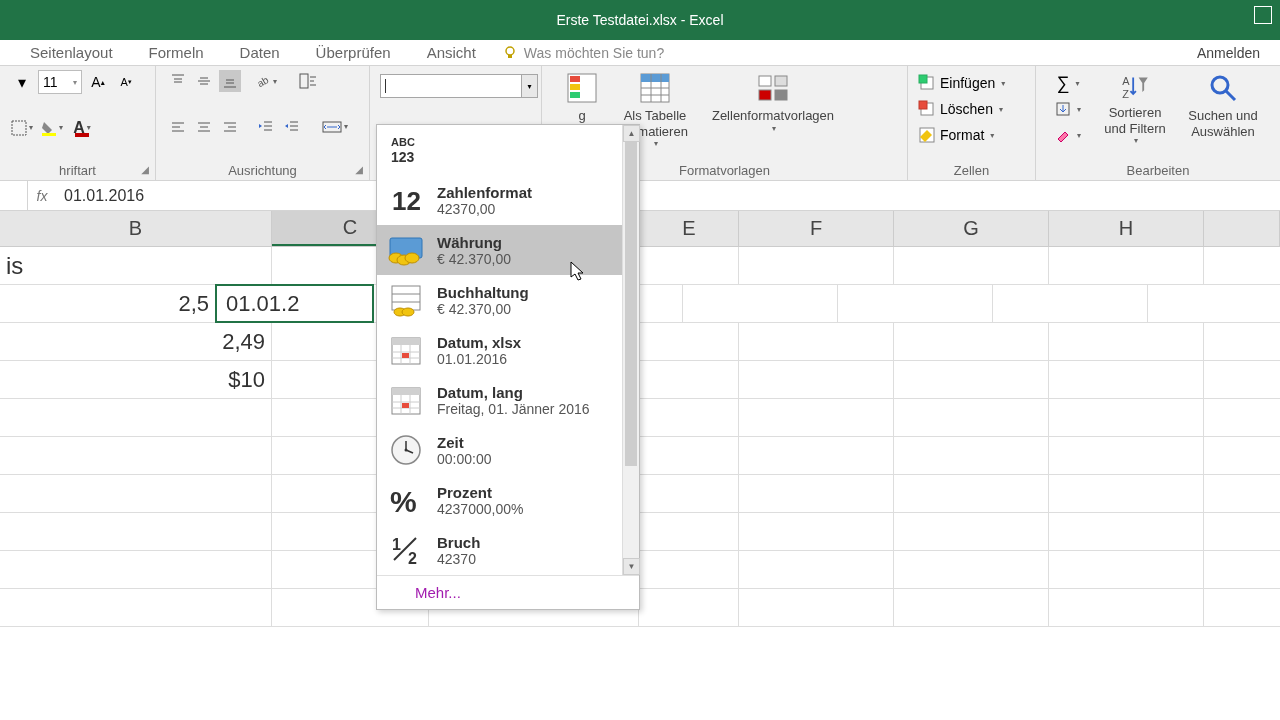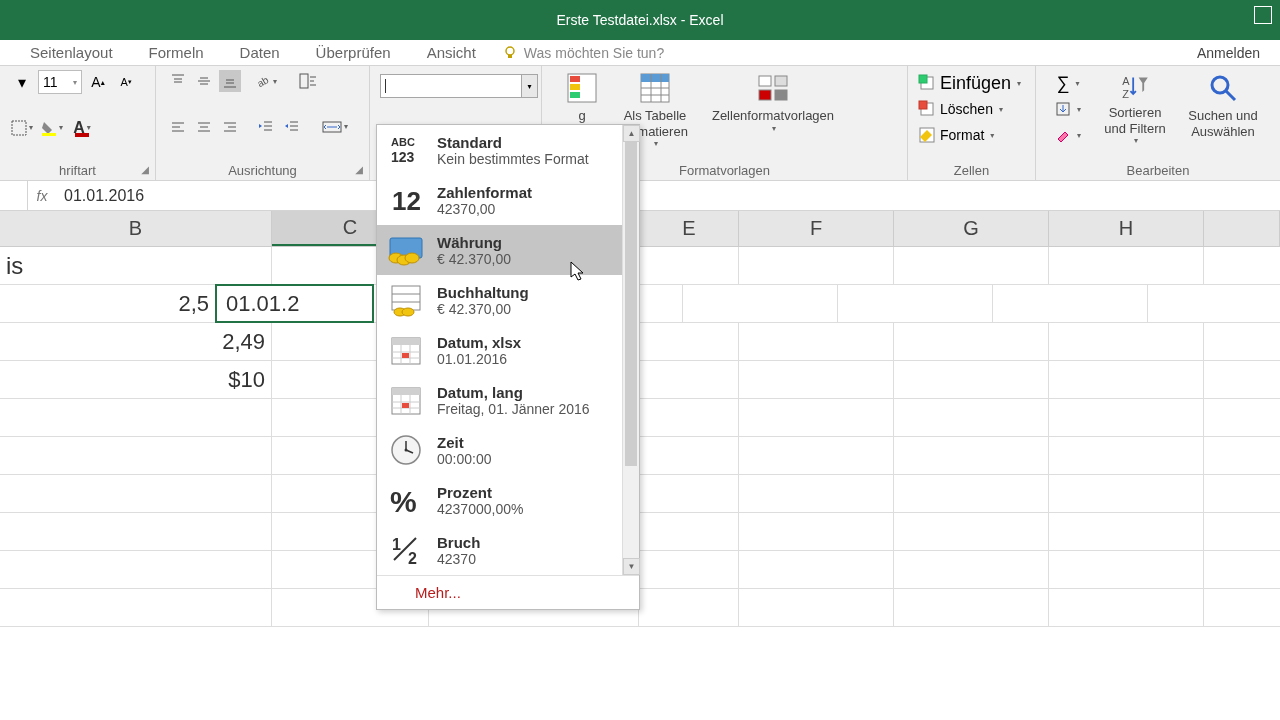--- a/index.html
+++ b/index.html
@@ -26,21 +26,21 @@
 .number-format-combo .dropdown-btn { width: 16px; height: 22px; border-left: 1px solid #a6a6a6; display: flex; align-items: center; justify-content: center; background: #e8e8e8; }
 
 .format-dropdown { position: absolute; top: 124px; left: 376px; width: 264px; background: #fff; border: 1px solid #bcbcbc; box-shadow: 2px 2px 6px rgba(0,0,0,0.2); z-index: 100; }
 .format-dropdown-list { max-height: 500px; overflow: hidden; position: relative; }
 .format-item { display: flex; align-items: center; padding: 6px 10px; cursor: pointer; }
 .format-item.highlighted { background: #c5c5c5; }
 .format-icon { width: 38px; height: 38px; margin-right: 12px; display: flex; align-items: center; justify-content: center; flex-shrink: 0; }
 .format-text { display: flex; flex-direction: column; }
 .format-title { font-size: 15px; font-weight: bold; color: #333; }
 .format-sample { font-size: 14px; color: #555; }
-.format-more { padding: 8px 38px; font-size: 15px; color: #b91c1c; border-top: 1px solid #e0e0e0; cursor: pointer; }
+.format-more { padding: 8px 38px; font-size: 15px; color: #a21caf; border-top: 1px solid #e0e0e0; cursor: pointer; }
 .format-scroll { position: absolute; right: 0; top: 0; bottom: 26px; width: 17px; border-left: 1px solid #ddd; background: #f0f0f0; }
 .scroll-arrow { width: 17px; height: 17px; background: #e8e8e8; border: 1px solid #ccc; display: flex; align-items: center; justify-content: center; font-size: 8px; color: #666; }
 .scroll-track { position: absolute; top: 17px; bottom: 17px; left: 0; right: 0; }
 .scroll-thumb { position: absolute; top: 0; left: 2px; right: 2px; height: 78%; background: #cdcdcd; }
 .scroll-arrow.down { position: absolute; bottom: 0; }
 
 .formula-bar { height: 30px; border-bottom: 1px solid #d4d4d4; display: flex; align-items: center; }
 .name-box { width: 28px; height: 30px; border-right: 1px solid #d4d4d4; }
 .fx-label { width: 28px; text-align: center; font-style: italic; color: #777; font-size: 14px; }
 .formula-input { flex: 1; padding: 0 8px; font-size: 16px; color: #333; }
@@ -259,21 +259,21 @@
     <div class="ribbon-group-label">Formatvorlagen</div>
   </div>
 
   <div class="ribbon-group" style="width:128px;">
     <div>
       <div class="small-row">
         <svg class="small-ico" viewBox="0 0 18 18">
             <rect x="3" y="3" width="12" height="12" fill="#fff" stroke="#888"></rect>
             <rect x="1" y="1" width="8" height="8" fill="#2ecc71" stroke="#27ae60"></rect>
           </svg>
-        <span style="font-size:18px;">Einfügen</span>
+        <span style="font-size:14px;">Einfügen</span>
           <span class="dd-arrow">▾</span>
       </div>
       <div class="small-row">
         <svg class="small-ico" viewBox="0 0 18 18">
             <rect x="3" y="3" width="12" height="12" fill="#fff" stroke="#888"></rect>
             <rect x="1" y="1" width="8" height="8" fill="#e74c3c" stroke="#c0392b"></rect>
           </svg>
         <span style="font-size:14px;">Löschen</span>
           <span class="dd-arrow">▾</span>
       </div>
@@ -446,24 +446,20 @@
 
 <div class="format-dropdown">
   <div class="format-dropdown-list" id="format-list">
       <div class="format-item">
         <div class="format-icon">
           <svg width="36" height="36">
             <text x="3" y="14" font-size="11" font-weight="bold" fill="#333">ABC</text>
             <text x="3" y="30" font-size="14" font-weight="bold" fill="#333">123</text>
           </svg>
         </div>
-        <div class="format-text">
-          <div class="format-title">Standard</div>
-          <div class="format-sample">Kein bestimmtes Format</div>
-        </div>
       </div>
       <div class="format-item">
         <div class="format-icon">
           <svg width="36" height="36">
             <text x="4" y="28" font-size="26" font-weight="bold" fill="#333">12</text>
           </svg>
         </div>
         <div class="format-text">
           <div class="format-title">Zahlenformat</div>
           <div class="format-sample">42370,00</div>

